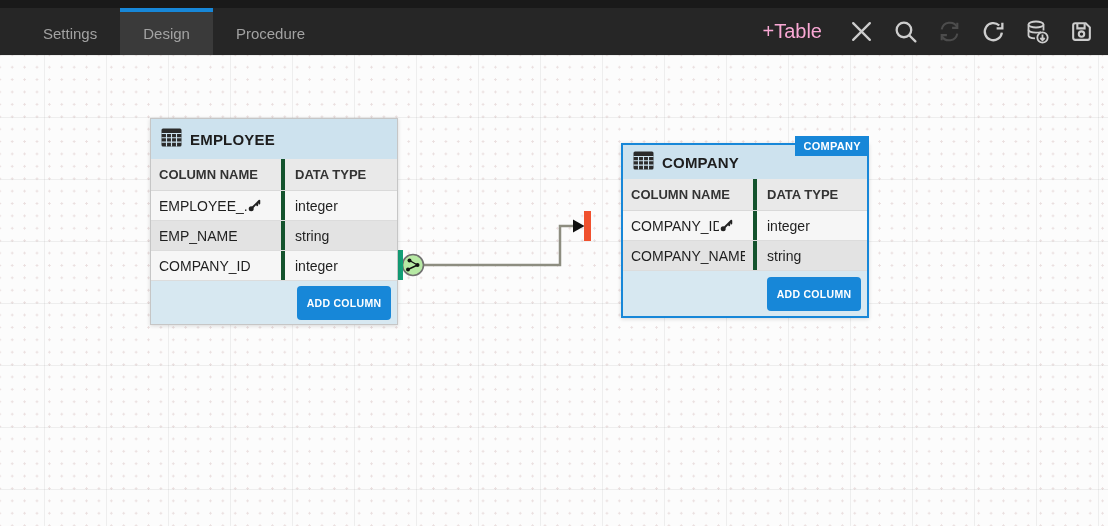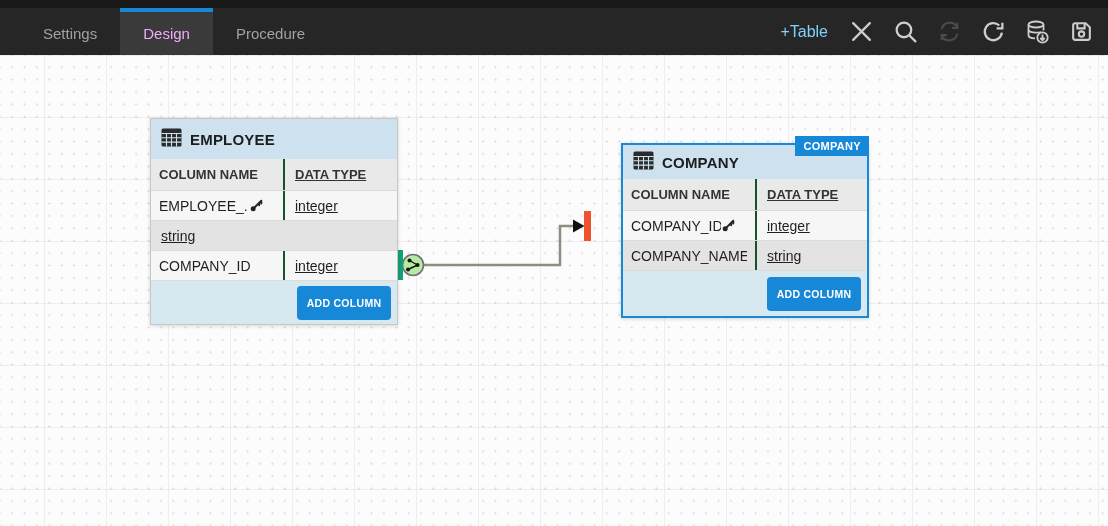--- a/index.html
+++ b/index.html
@@ -5,23 +5,23 @@
   * { margin:0; padding:0; box-sizing:border-box; }
   html,body { width:1108px; height:526px; overflow:hidden; }
   body { font-family:"Liberation Sans", sans-serif; }
 
   
   .nav { position:relative; width:100%; height:55px; background:#262626;padding-left:48px; }
   .nav-topstrip { position:absolute; top:0; left:0; right:0; height:8px; background:#191919; }
   .tabs { position:absolute; top:8px; left:20px; height:47px; display:flex; }
   .tab { padding:0 23px; line-height:43px; font-size:15px; color:#a2a2a2;
          border-top:4px solid transparent; cursor:pointer; }
-  .tab.active { background:#3a3a3a; color:#f0abfc; border-top-color:#1787d8; }
+  .tab.active { background:#3a3a3a; color:#a3a3a3; border-top-color:#1787d8; }
   .nav-right { position:absolute; top:8px; right:14px; height:47px; display:flex; align-items:center; gap:18px; }
-  .add-table { font-size:16px; color:#7dd3fc; margin-right:2px; cursor:pointer; }
+  .add-table { font-size:20px; color:#f9a8d4; margin-right:8px; cursor:pointer; }
   .nicon { width:26px; height:26px; display:flex; align-items:center; justify-content:center; cursor:pointer; }
   .nicon svg { display:block; }
 
   
   .canvas { position:relative; width:100%; height:471px; background-color:#fcfcfc;
     background-image:
       linear-gradient(to right, rgba(0,0,0,0.055) 1px, transparent 1px),
       linear-gradient(to bottom, rgba(0,0,0,0.055) 1px, transparent 1px),
       radial-gradient(circle, rgba(190,150,150,0.28) 1px, transparent 1.2px);
     background-size: 62px 62px, 62px 62px, 12.4px 12.4px;
@@ -39,22 +39,22 @@
   .tbl-header { display:flex; align-items:center; gap:8px; background:#cde2ee; padding:8px 10px; }
   .employee .tbl-header { height:40px; }
   .company  .tbl-header { height:34px; }
   .tbl-title { font-weight:bold; font-size:15px; color:#1d1d1d; letter-spacing:0.2px; }
 
   .colhead { display:flex; background:#e9e9e9; height:32px; align-items:center;
              font-weight:bold; font-size:13px; color:#333; border-bottom:1px solid #d9d9d9; }
   .row { display:flex; height:30px; align-items:center; border-bottom:1px solid #dcdcdc; position:relative; }
   .row.light { background:#f6f6f6; }
   .row.dark  { background:#e3e3e3; }
-  .c1 { width:134px; padding:0 8px; display:flex; align-items:center; border-right:2px solid #14532d; height:100%; }
-  .c2 { flex:1; padding:0 10px;text-decoration:underline; }
+  .c1 { width:134px; padding:0 8px; display:flex; align-items:center; border-right:4px solid #14532d; height:100%; }
+  .c2 { flex:1; padding:0 10px; }
   .cell-name { white-space:nowrap; overflow:hidden; }
   .key-ico { margin-left:auto; margin-right:12px; display:flex; }
 
   .tbl-footer { background:#d7e8f1; display:flex; justify-content:flex-end; align-items:center; }
   .employee .tbl-footer { height:43px; }
   .company  .tbl-footer { height:45px; }
   .addcol-btn { width:94px; height:34px; margin-right:6px; background:#1787d8; color:#fff;
                 border:none; border-radius:4px; font-size:10.5px; font-weight:bold;
                 letter-spacing:0.3px; font-family:"Liberation Sans", sans-serif; cursor:pointer; }
 
@@ -161,20 +161,23 @@
         <span class="key-ico">
           <svg width="14" height="14" viewBox="0 0 14 14" fill="none" stroke="#222" stroke-width="1.9" stroke-linecap="round">
             <circle cx="4.2" cy="9.8" r="2.5" fill="#222" stroke="none"></circle>
             <path d="M6 8 L12.3 1.7 M12.3 1.7 L12.3 4.6 M10.2 3.8 L10.2 6.2"></path>
           </svg>
         </span>
       </div>
       <div class="c2">integer</div>
     </div>
     <div class="row dark">
+      <div class="c1">
+        <span class="cell-name">EMP_NAME</span>
+      </div>
       <div class="c2">string</div>
     </div>
     <div class="row light">
       <div class="c1">
         <span class="cell-name">COMPANY_ID</span>
       </div>
       <div class="c2">integer</div>
     </div>
     <div class="tbl-footer">
       <button class="addcol-btn">ADD COLUMN</button>

